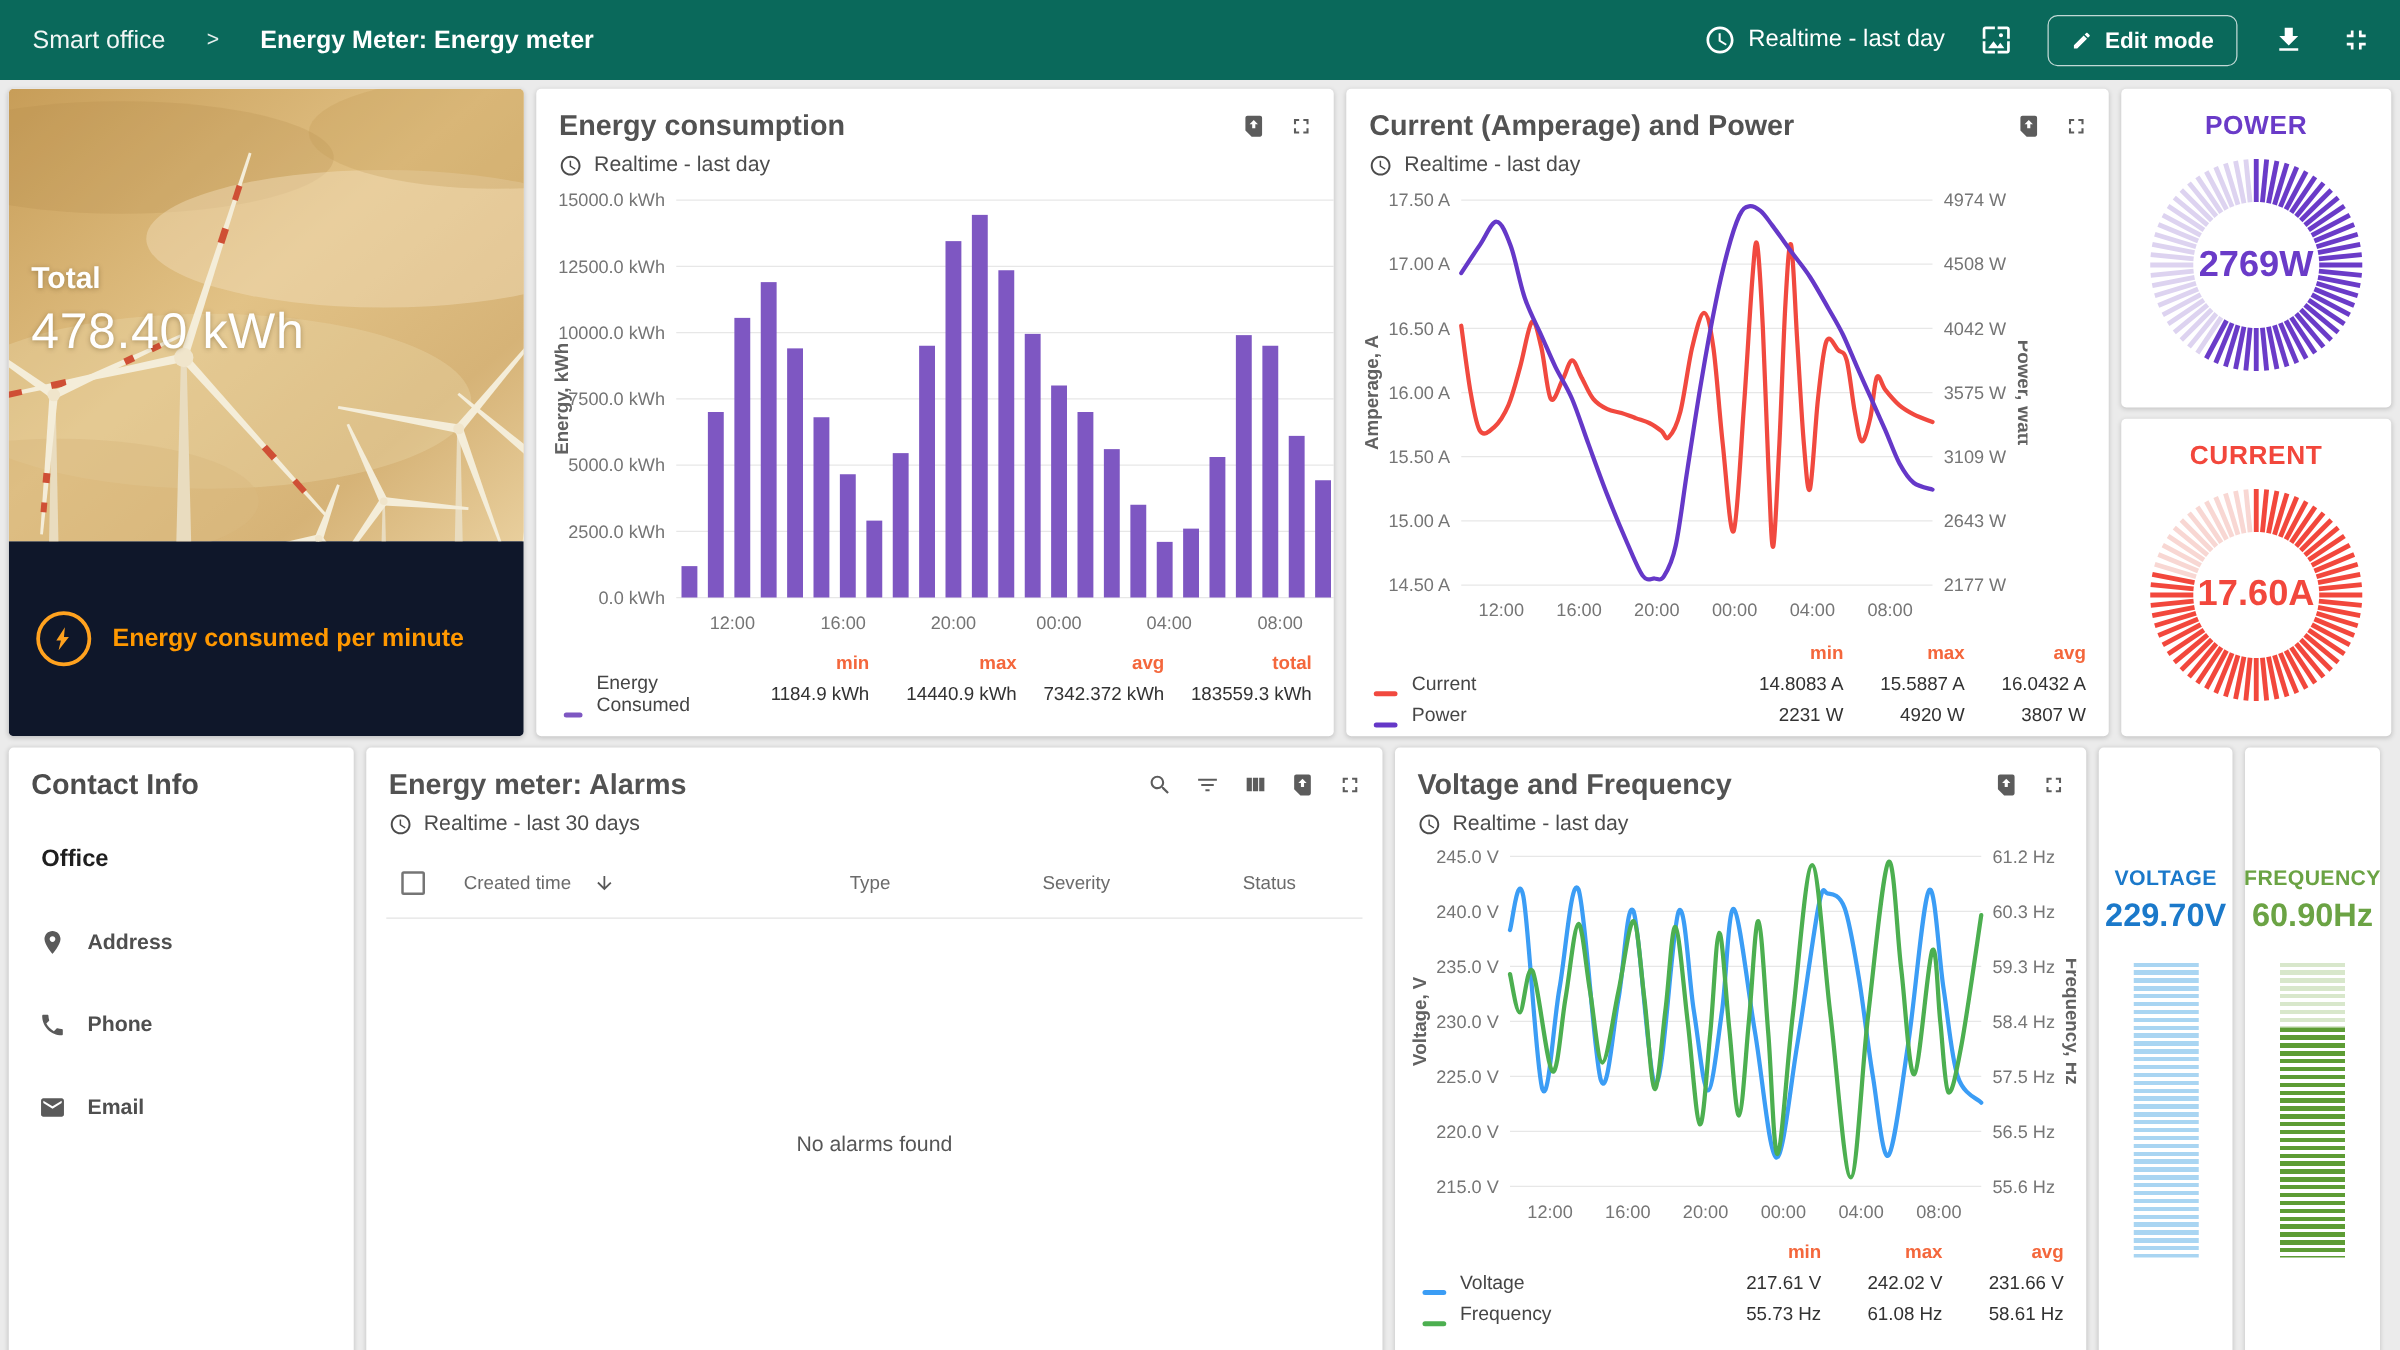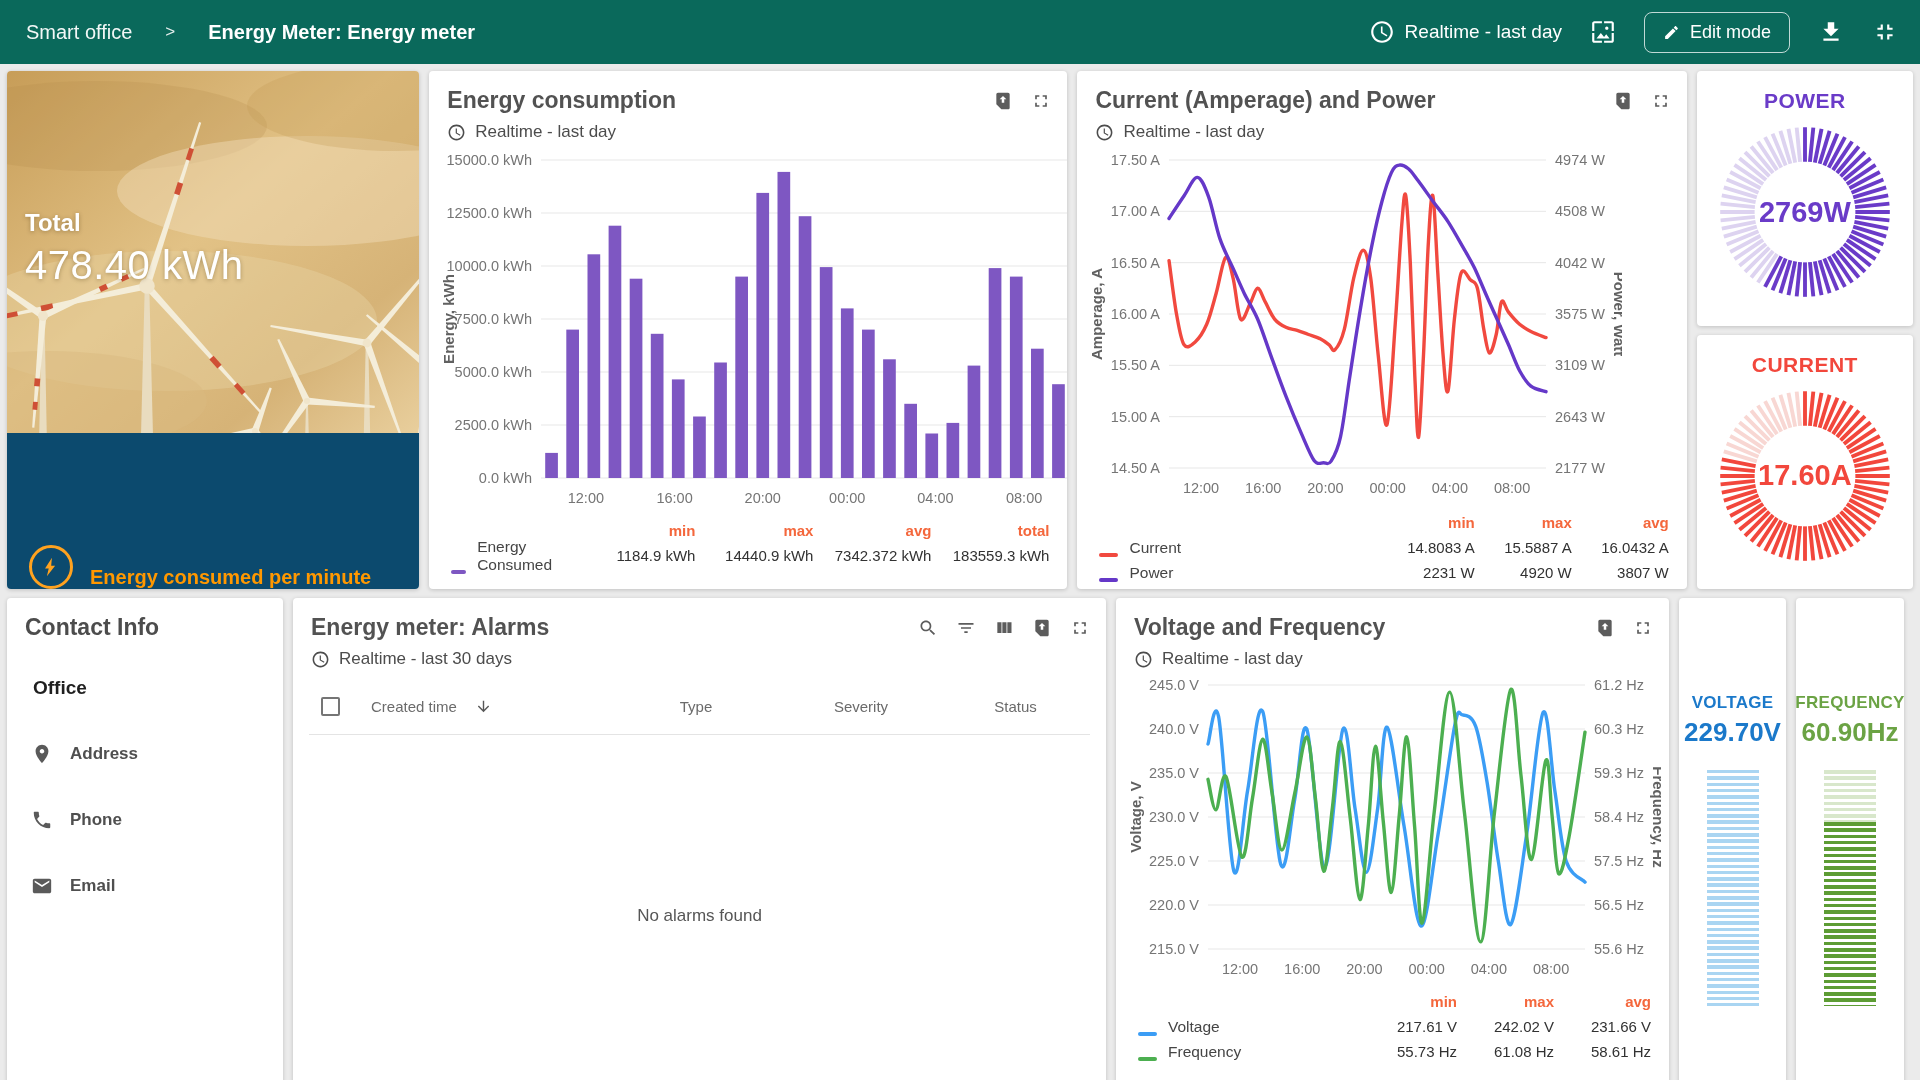--- a/index.html
+++ b/index.html
@@ -8,21 +8,21 @@
   
   .topbar{height:64px;background:var(--header_bg);display:flex;align-items:center;justify-content:space-between;padding:0 22px 0 26px;color:#fff}
   .crumbs{display:flex;align-items:center;gap:33px;font-size:20px}
   .crumb-parent{opacity:.95;cursor:pointer}
   .crumb-sep{font-size:17px;opacity:.9}
   .crumb-current{font-weight:700}
   .top-actions{display:flex;align-items:center;gap:28px}
   .tw-btn{display:flex;align-items:center;gap:10px;font-size:19px;cursor:pointer}
   .icon-btn{width:26px;height:26px;cursor:pointer;flex:none}
   .icon-btn svg{width:100%;height:100%;fill:#fff}
-  .edit-btn{display:flex;align-items:center;gap:10px;border:1.5px solid rgba(255,255,255,.75);border-radius:8px;background:transparent;color:#fff;font-size:18px;font-weight:400;padding:9px 18px;cursor:pointer;font-family:inherit}
+  .edit-btn{display:flex;align-items:center;gap:10px;border:1.5px solid rgba(255,255,255,.75);border-radius:8px;background:transparent;color:#fff;font-size:18px;font-weight:700;padding:9px 18px;cursor:pointer;font-family:inherit}
   .edit-btn svg{width:17px;height:17px;fill:#fff}
   
   .content{padding:7px;display:flex;flex-direction:column;gap:9px}
   .row1{display:flex;gap:10px;height:518px}
   .row2{display:flex;gap:10px;height:560px}
   .card{background:#fff;border-radius:4px;box-shadow:0 1px 4px rgba(0,0,0,.18);overflow:hidden;position:relative}
   .card-photo{width:429px;display:flex;flex-direction:column}
   .card-energy{width:664px}
   .card-cp{width:634px}
   .col-gauges{width:225px;display:flex;flex-direction:column;gap:9px}
@@ -49,21 +49,21 @@
   .swatch{width:19px;height:4px;border-radius:2px;display:inline-block}
   .lg-col{width:118px;text-align:right;font-size:15px}
   .legend-3 .lg-col{width:97px}
   .lg-h{font-weight:700;color:var(--accent_orange)}
   .lg-v{color:#323232}
   
   .photo-wrap{height:362px;position:relative;flex:none}
   .photo-overlay{position:absolute;left:18px;top:138px;color:#fff;text-shadow:0 1px 4px rgba(60,40,0,.35)}
   .total-label{font-size:24px;font-weight:700}
   .total-value{font-size:40px;font-weight:400;margin-top:6px;letter-spacing:.5px}
-  .caption-row{flex:1;display:flex;align-items:flex-end;gap:17px;padding-left:22px;background:#0c4a6e}
+  .caption-row{flex:1;display:flex;align-items:center;gap:17px;padding-left:22px;background:#0f172a}
   .bolt-circle{width:44px;height:44px;border-radius:50%;border:3px solid #ffa21f;display:flex;align-items:center;justify-content:center;flex:none}
   .bolt-circle svg{width:22px;height:22px;fill:#ffa21f}
   .caption-text{font-size:20px;font-weight:700;color:var(--caption_orange)}
   
   .gauge-card{display:flex;flex-direction:column;align-items:center;padding-top:18px}
   .g-title{font-size:21px;font-weight:700;letter-spacing:.5px}
   .radial-wrap{position:relative;margin-top:8px}
   .radial-wrap svg{width:182px;height:182px}
   .radial-value{position:absolute;inset:0;display:flex;align-items:center;justify-content:center;font-size:29px;font-weight:700}
   

